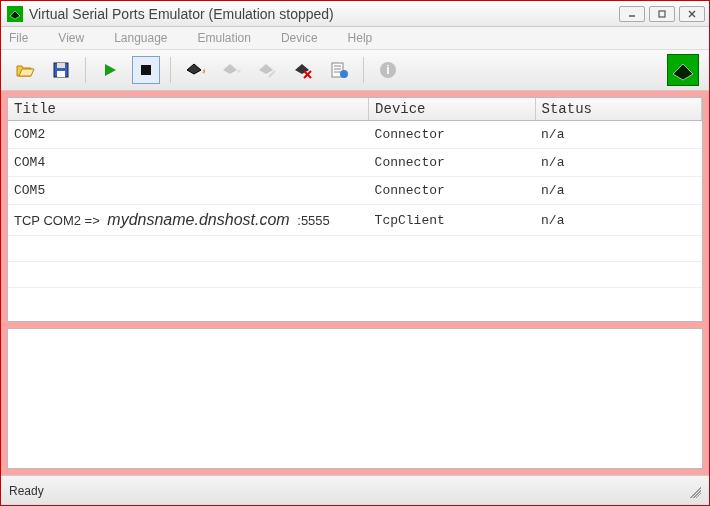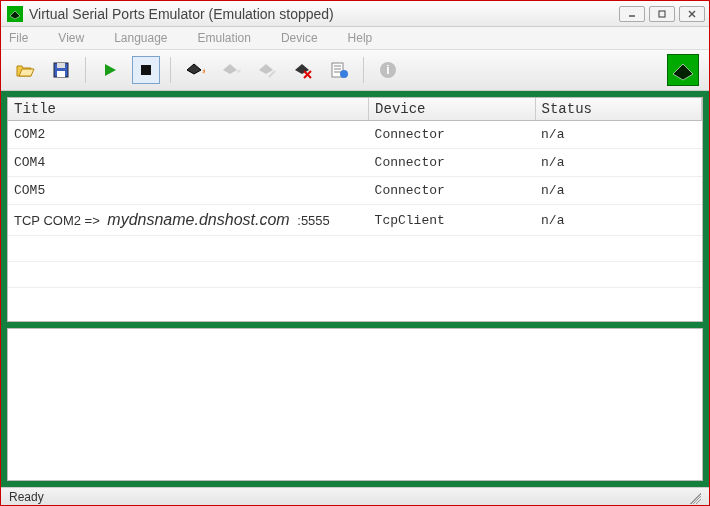--- a/index.html
+++ b/index.html
@@ -79,21 +79,21 @@
   background: #e4eefb;
 }
 .tool-sep { width: 1px; height: 26px; background: #ccc; margin: 0 2px; }
 .toolbar .spacer { flex: 1; }
 .content {
   flex: 1;
   display: flex;
   flex-direction: column;
   padding: 6px;
   gap: 6px;
-  background: #15803d;
+  background: #fca5a5;
 }
 .table-wrap {
   border: 1px solid #bbb;
   background: #fff;
   height: 225px;
   overflow: hidden;
 }
 table {
   width: 100%;
   border-collapse: collapse;
@@ -121,21 +121,21 @@
 .col-device { width: 24%; }
 .col-status { width: 24%; }
 .title-cell .mono { font-family: Liberation Sans, sans-serif; }
 .title-cell .host { font-family: "Segoe UI", Tahoma, sans-serif; font-size: 16px; padding: 0 4px; font-style: italic; }
 .log-pane {
   flex: 1;
   border: 1px solid #bbb;
   background: #fff;
 }
 .statusbar {
-  height: 18px;
+  height: 30px;
   background: linear-gradient(#f4f4f4, #e4e4e4);
   border-top: 1px solid #ccc;
   display: flex;
   align-items: center;
   padding: 0 8px;
   font-size: 12px;
   color: #333;
 }
 .statusbar .spacer { flex: 1; }
 .statusbar a { color: #0044cc; text-decoration: underline; }

